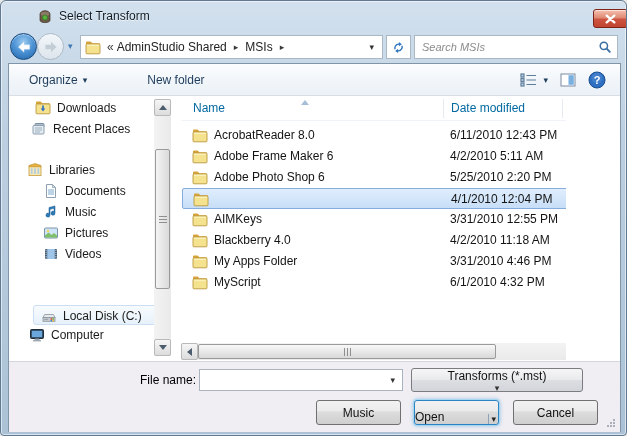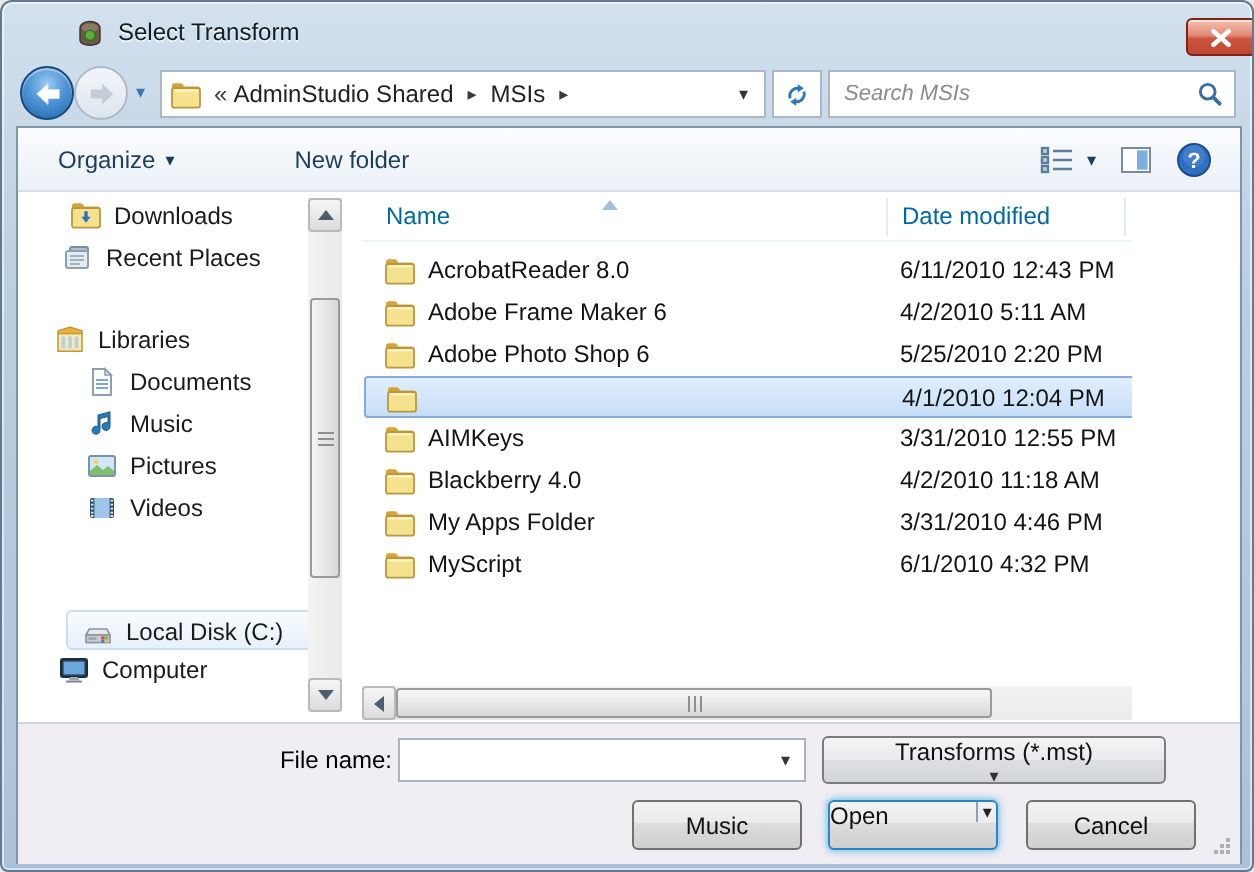--- a/index.html
+++ b/index.html
@@ -94,21 +94,21 @@
   .ft-combo{position:absolute;left:402px;top:6px;width:172px;height:24px;border:1px solid #7c7c80;border-radius:3px;
     background:linear-gradient(180deg,#f5f5f6 0%,#e9eaec 50%,#dcdee2 51%,#d2d5da 100%);
     display:flex;align-items:center;padding:0 8px;flex-direction:column;}
   .ft-combo .val{flex:1;color:#111;}
   .btn{position:absolute;top:38px;height:25px;border:1px solid #707070;border-radius:3px;
     background:linear-gradient(180deg,#f2f2f2 0%,#ebebeb 45%,#dddddd 46%,#cfcfcf 100%);
     display:flex;align-items:center;justify-content:center;color:#111;}
   .btn-help{left:307px;width:85px;}
   .btn-cancel{left:504px;width:85px;}
   .btn-open{left:405px;width:85px;border:1px solid #2c83c1;box-shadow:0 0 0 1px #a8d7f2, 0 0 4px rgba(61,149,214,.8);
-    padding:0;display:flex;align-items:flex-start;gap:44px;}
+    padding:0;display:flex;align-items:flex-end;gap:44px;}
   .btn-open .main-part{flex:1;display:flex;align-items:center;justify-content:center;}
   .btn-open .arrow-part{width:18px;border-left:1px solid #8ea2b5;display:flex;align-items:center;justify-content:center;font-size:9px;color:#222;}
   .resize-grip{position:absolute;right:4px;bottom:4px;}
 </style>
 </head>
 <body>
 
 <div class="window">
 
   <div class="titlebar">

